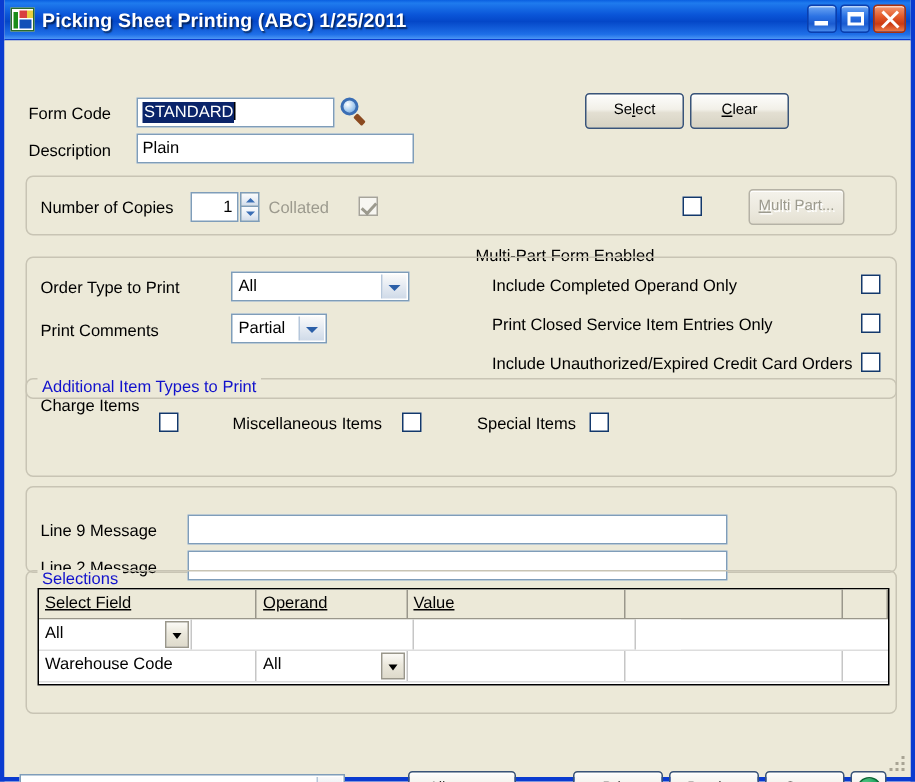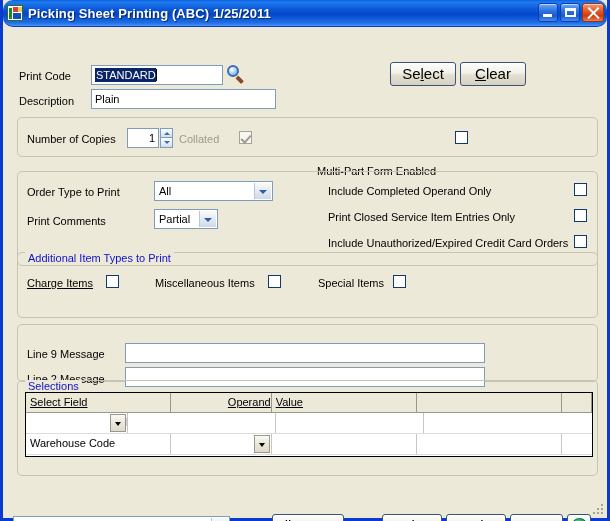--- a/index.html
+++ b/index.html
@@ -24,21 +24,20 @@
     background: #ECE9D8;
   }
 
   .titlebar {
     height: 26px;
     background: linear-gradient(180deg,#0A5FE0 0%, #1F7BEE 8%, #0A55D8 38%, #0447C8 55%, #1E6FE8 88%, #4C96F4 100%);
     display: flex; align-items: center;
     padding: 0 2px 0 4px;
     position: relative;
     border-bottom: 1px solid #0A3BD0;
-    border-radius: 10px;
   }
   .title-icon {
     width: 16px; height: 16px;
     margin-right: 5px;
     position: relative;
     background: #ffffff;
     border: 1px solid #2B6B2B;
     box-sizing: border-box;
     overflow: hidden;
     flex: 0 0 auto;
@@ -161,21 +160,21 @@
     transform: rotate(42deg);
   }
   .chk.dim.checked::after { border-color:#9C9A8E; }
 
   .btn {
     background: linear-gradient(180deg,#FDFDFC 0%, #F2F0E8 45%, #E3DFD2 55%, #D6D2C2 100%);
     border: 1px solid #39547A;
     border-radius: 3px;
     box-sizing: border-box;
     font-family: "Liberation Sans", sans-serif;
-    font-size: 15px;
+    font-size: 10px;
     color: #000;
     text-align: center;
     line-height: 22px;
     height: 24px;
     cursor: default;
     box-shadow: inset 0 1px 0 #ffffff;
     white-space: nowrap;
   }
   .btn.dim {
     color: #9C9A8E;
@@ -268,21 +267,21 @@
     line-height: 19px;
     padding-left: 4px;
     border-right: 1px solid #C6C6C6;
     overflow: hidden;
     white-space: nowrap;
     position: relative;
   }
   .grid-row.header .gcell { border-right: 1px solid #9A978B; line-height: 18px; text-decoration: underline; }
   .grid-row.data { border-bottom: 1px solid #DDDDDD; background:#ffffff; }
   .gcell.c1 { width: 148px; }
-  .gcell.c2 { width: 102px; text-align: right; }
+  .gcell.c2 { width: 102px; }
   .gcell.c3 { width: 148px; }
   .gcell.c4 { width: 148px; }
   .gcell.c5 { width: 30px; border-right: none; }
   .grid-row.header .gcell.c5 { background:#ECE9D8; }
   .gcell.blankcol { background:#ffffff; }
   .cell-arrow {
     position: absolute; right: 1px; top: 1px; bottom: 1px;
     width: 16px;
     background: linear-gradient(180deg,#FBFAF6 0%,#EBE8DC 45%,#DEDACB 100%);
     border: 1px solid #9A978B;
@@ -350,21 +349,21 @@
         </div>
       <div class="win-btn close">
           <span class="g-x1"></span>
           <span class="g-x2"></span>
         </div>
     </div>
   </div>
 
   <div class="client">
 
-    <div class="lbl" style="position:absolute; left:16px; top:43px;">Print Code</div>
+    <div class="lbl" style="position:absolute; left:16px; top:43px;">Form Code</div>
     <div class="txtbox" style="position:absolute; left:88px; top:38px; width:132px;">
       <span class="sel">STANDARD</span><span class="caret"></span>
     </div>
     <div class="magnifier" style="left:224px; top:38px;">
       <span class="glass"></span>
         <span class="handle"></span>
     </div>
 
     <div class="lbl" style="position:absolute; left:16px; top:68px;">Description</div>
     <div class="txtbox" style="position:absolute; left:88px; top:62px; width:185px;">Plain</div>
@@ -379,20 +378,21 @@
     <div class="spin" style="left:157px; top:101px;">
       <span class="up"></span>
         <span class="dn"></span>
     </div>
 
     <div class="lbl dim" style="position:absolute; left:176px; top:106px;">Collated</div>
     <div class="chk dim checked" style="position:absolute; left:236px; top:104px;"></div>
 
     <div class="lbl" style="position:absolute; left:314px; top:106px;margin-top:32px;">Multi-Part Form Enabled</div>
     <div class="chk" style="position:absolute; left:452px; top:104px;"></div>
+    <div class="btn dim" style="position:absolute; left:496px; top:99px; width:64px;"><u>M</u>ulti Part...</div>
 
     <div class="panel" style="left:14px; top:144px; width:581px; height:95px;"></div>
 
     <div class="lbl" style="position:absolute; left:24px; top:159px;text-align:right;">Order Type to Print</div>
     <div class="combo" style="position:absolute; left:151px; top:154px; width:119px;">
       <span>All</span>
       <span class="arrowbox"></span>
     </div>
 
     <div class="lbl" style="position:absolute; left:24px; top:188px;">Print Comments</div>
@@ -406,21 +406,21 @@
 
     <div class="lbl" style="position:absolute; left:325px; top:184px;">Print Closed Service Item Entries Only</div>
     <div class="chk" style="position:absolute; left:571px; top:182px;"></div>
 
     <div class="lbl" style="position:absolute; left:325px; top:210px;">Include Unauthorized/Expired Credit Card Orders</div>
     <div class="chk" style="position:absolute; left:571px; top:208px;"></div>
 
     <div class="panel" style="left:14px; top:225px; width:581px; height:66px;"></div>
     <div class="grouplegend" style="left:22px; top:225px;">Additional Item Types to Print</div>
 
-    <div class="lbl" style="position:absolute; left:24px; top:250px;text-decoration:underline;">Charge Items</div>
+    <div class="lbl" style="position:absolute; left:24px; top:238px;">Charge Items</div>
     <div class="chk" style="position:absolute; left:103px; top:248px;"></div>
 
     <div class="lbl" style="position:absolute; left:152px; top:250px;">Miscellaneous Items</div>
     <div class="chk" style="position:absolute; left:265px; top:248px;"></div>
 
     <div class="lbl" style="position:absolute; left:315px; top:250px;">Special Items</div>
     <div class="chk" style="position:absolute; left:390px; top:248px;"></div>
 
     <div class="panel" style="left:14px; top:297px; width:581px; height:58px;"></div>
 

